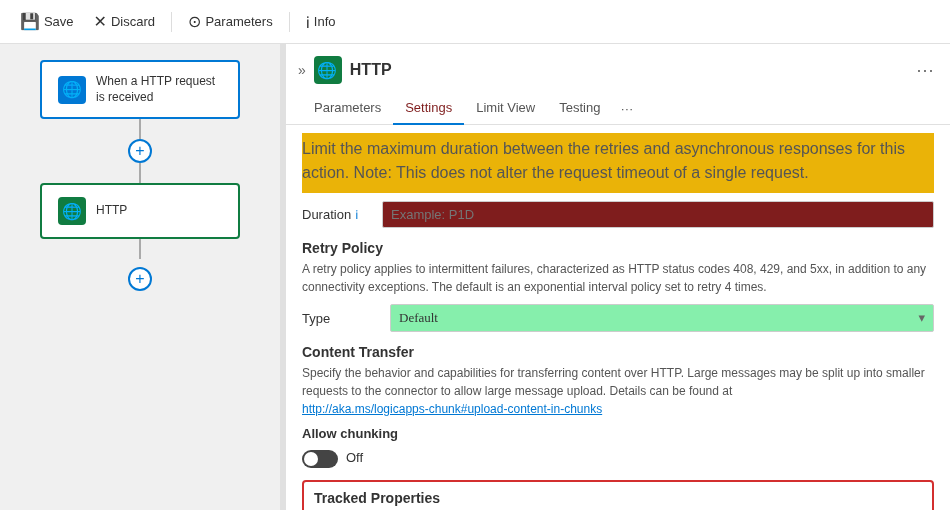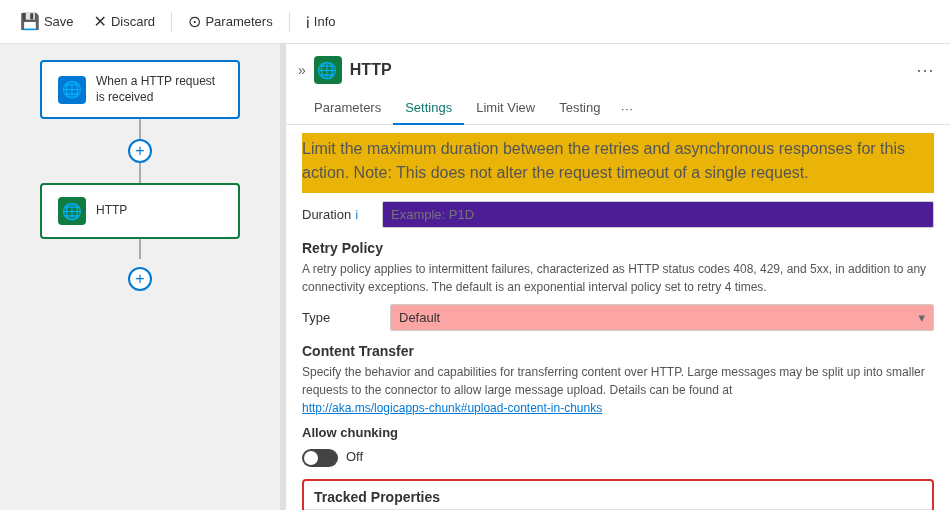--- a/index.html
+++ b/index.html
@@ -112,21 +112,21 @@
       border-bottom: 1px solid #e0e0e0;
       margin-top: 8px;
     }
     .tab {
       padding: 8px 12px; cursor: pointer;
       font-size: 13px; color: #555;
       border-bottom: 2px solid transparent;
       margin-bottom: -1px;
     }
     .tab.active {
-      color: #0f766e;
+      color: #7f1d1d;
       border-bottom-color: #0078d4;
       font-weight: 500;
       text-align: center;
     }
     .tab-more { padding: 8px 8px; color: #555; cursor: pointer; }
 
     
     .panel-content {
       flex: 1; overflow-y: auto; padding: 8px 16px 16px 16px;
       position: relative;
@@ -142,41 +142,42 @@
       display: flex; 
       margin: 8px 0;
     }
     .field-label {
       font-size: 13px; font-weight: 500; width: 80px; flex-shrink: 0;
       display: flex; align-items: center; gap: 4px;
     }
     .field-input {
       flex: 1; border: 1px solid #ccc; border-radius: 2px;
       padding: 5px 8px; font-size: 13px; color: #aaa;
-      background: #4c1d95;
+      background: #7f1d1d;
     }
 
     .section-title {
       font-size: 14px; font-weight: 600; margin: 12px 0 4px 0;
     }
     .section-desc {
       font-size: 12px; color: #555; line-height: 1.5; margin-bottom: 8px;
     }
 
     .select-row {
       display: flex; align-items: center; gap: 8px; margin: 8px 0;
     }
     .select-label {
       font-size: 13px; font-weight: 500; width: 80px; flex-shrink: 0;
     }
     .select-box {
       flex: 1; border: 1px solid #ccc; border-radius: 2px;
       padding: 5px 8px; font-size: 13px;
-      background: #fca5a5; display: flex; align-items: flex-start; justify-content: space-between;
+      background: #86efac; display: flex; align-items: flex-start; justify-content: space-between;
       cursor: pointer;
+      font-family: Liberation Serif, serif;
     }
     .select-chevron { color: #666; }
 
     .link { color: #0078d4; text-decoration: underline; cursor: pointer; }
 
     .toggle-row {
       display: flex; gap: 8px; margin: 6px 0;
     }
     .toggle {
       width: 36px; height: 18px; border-radius: 9px;

